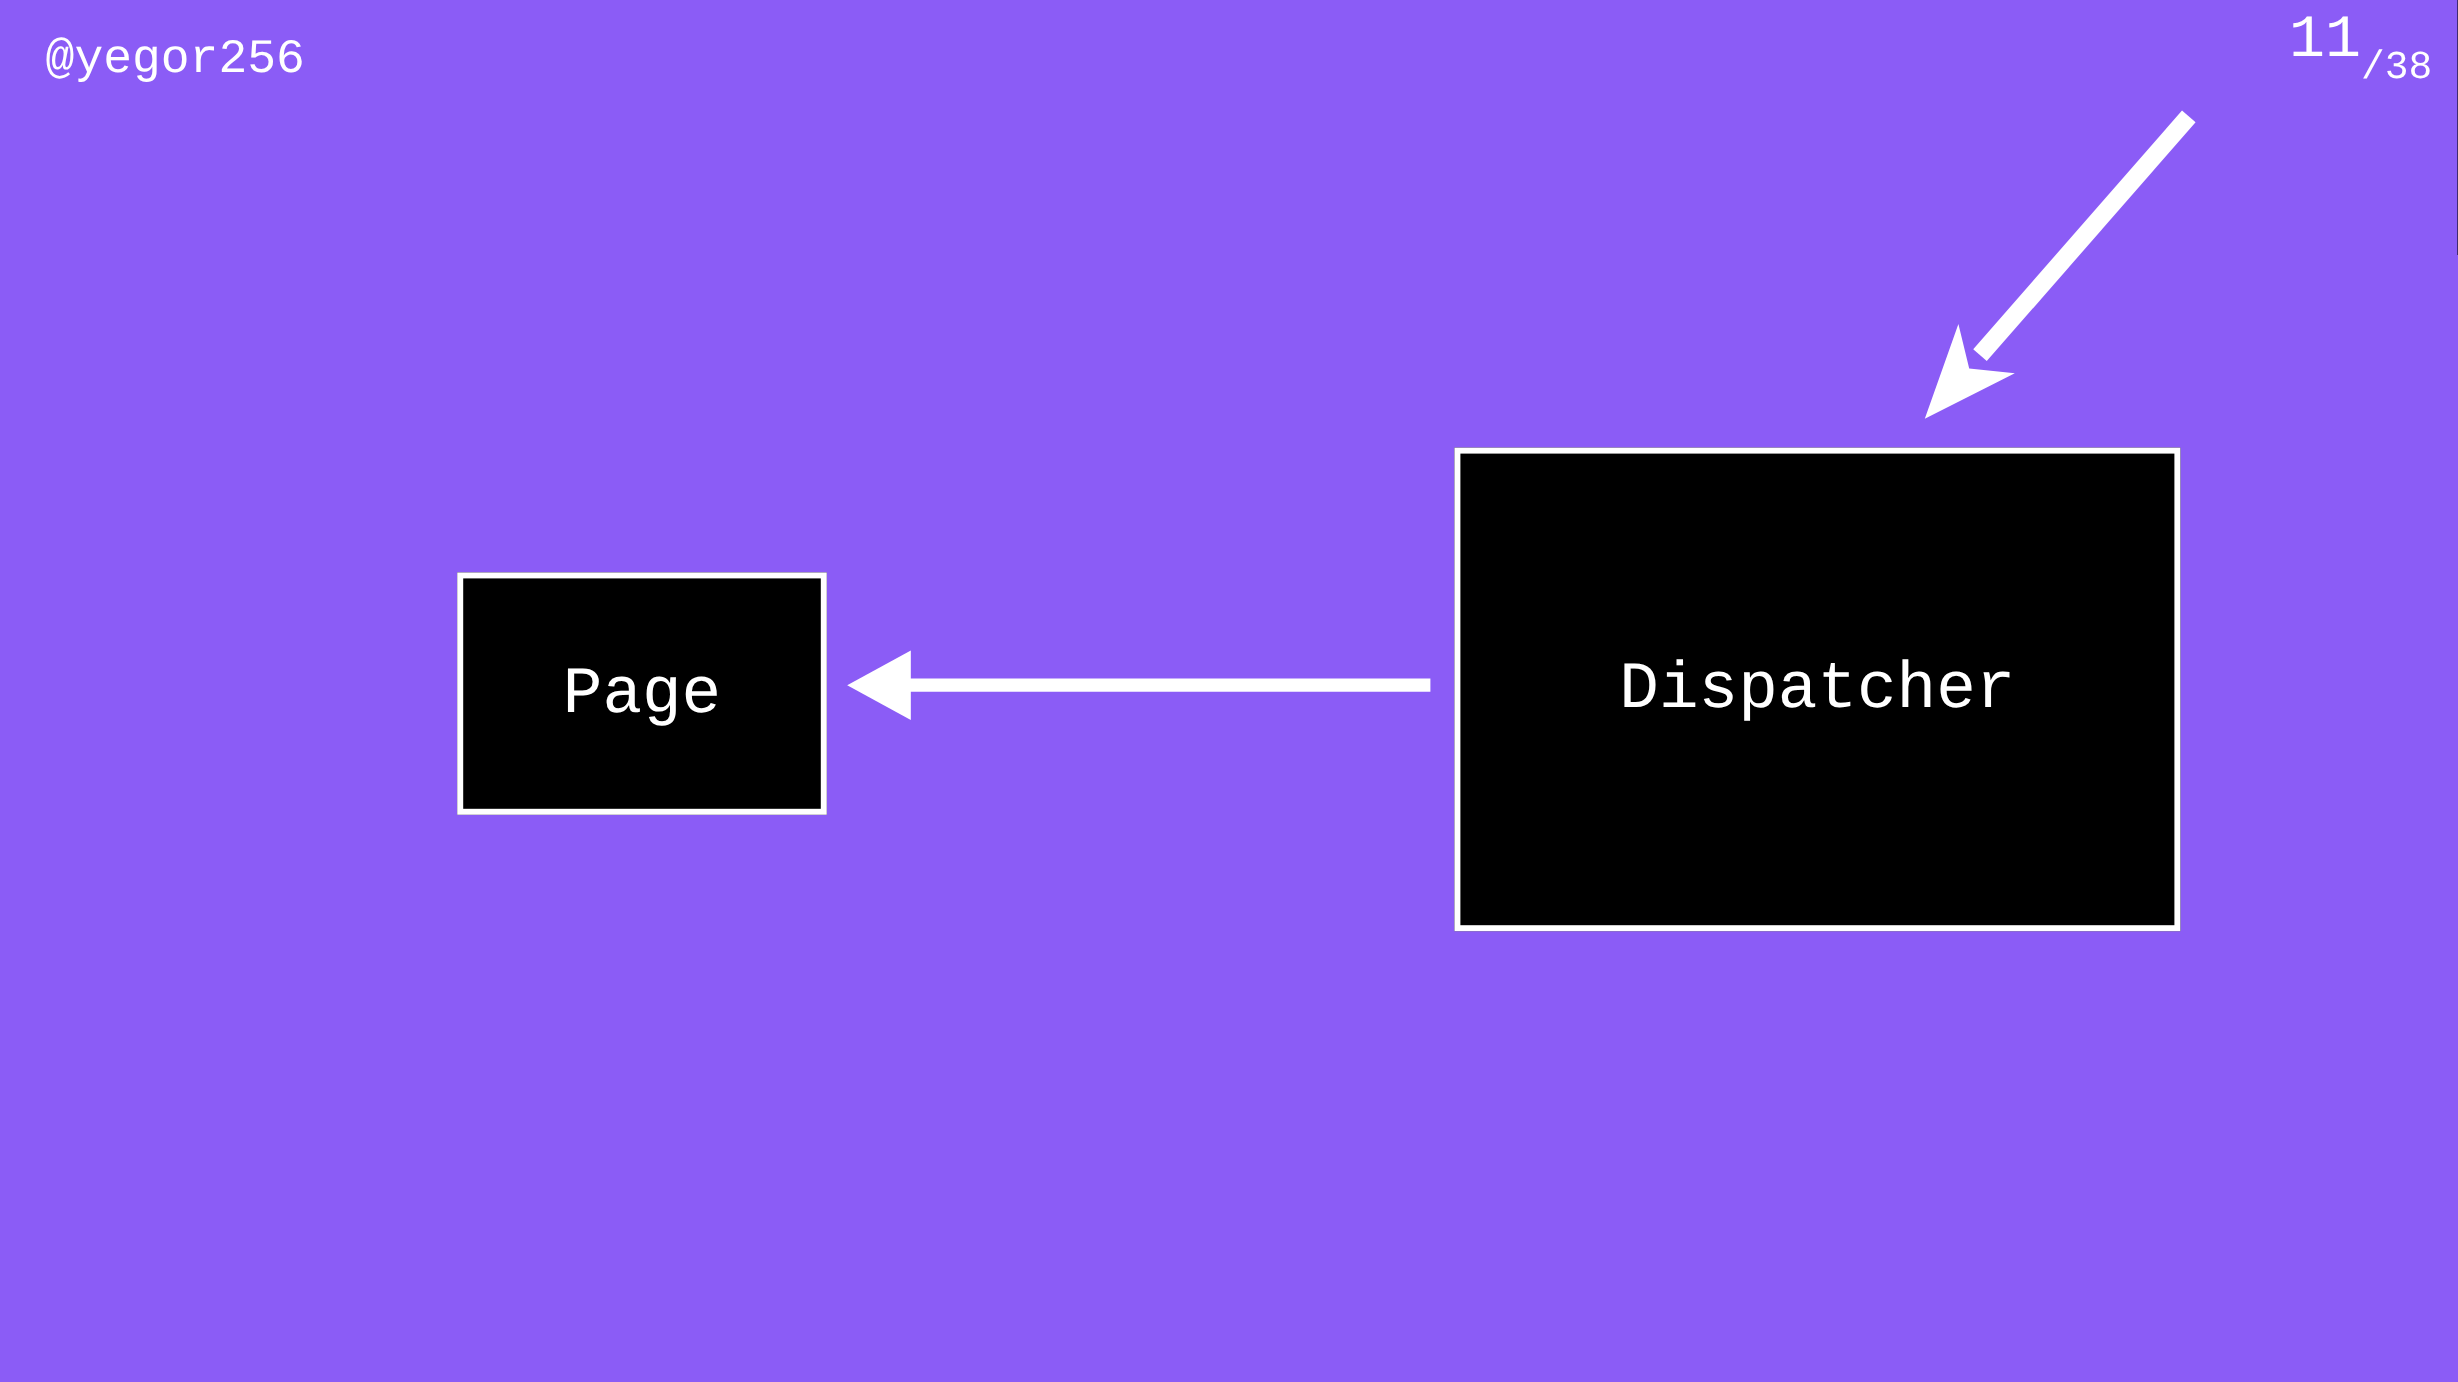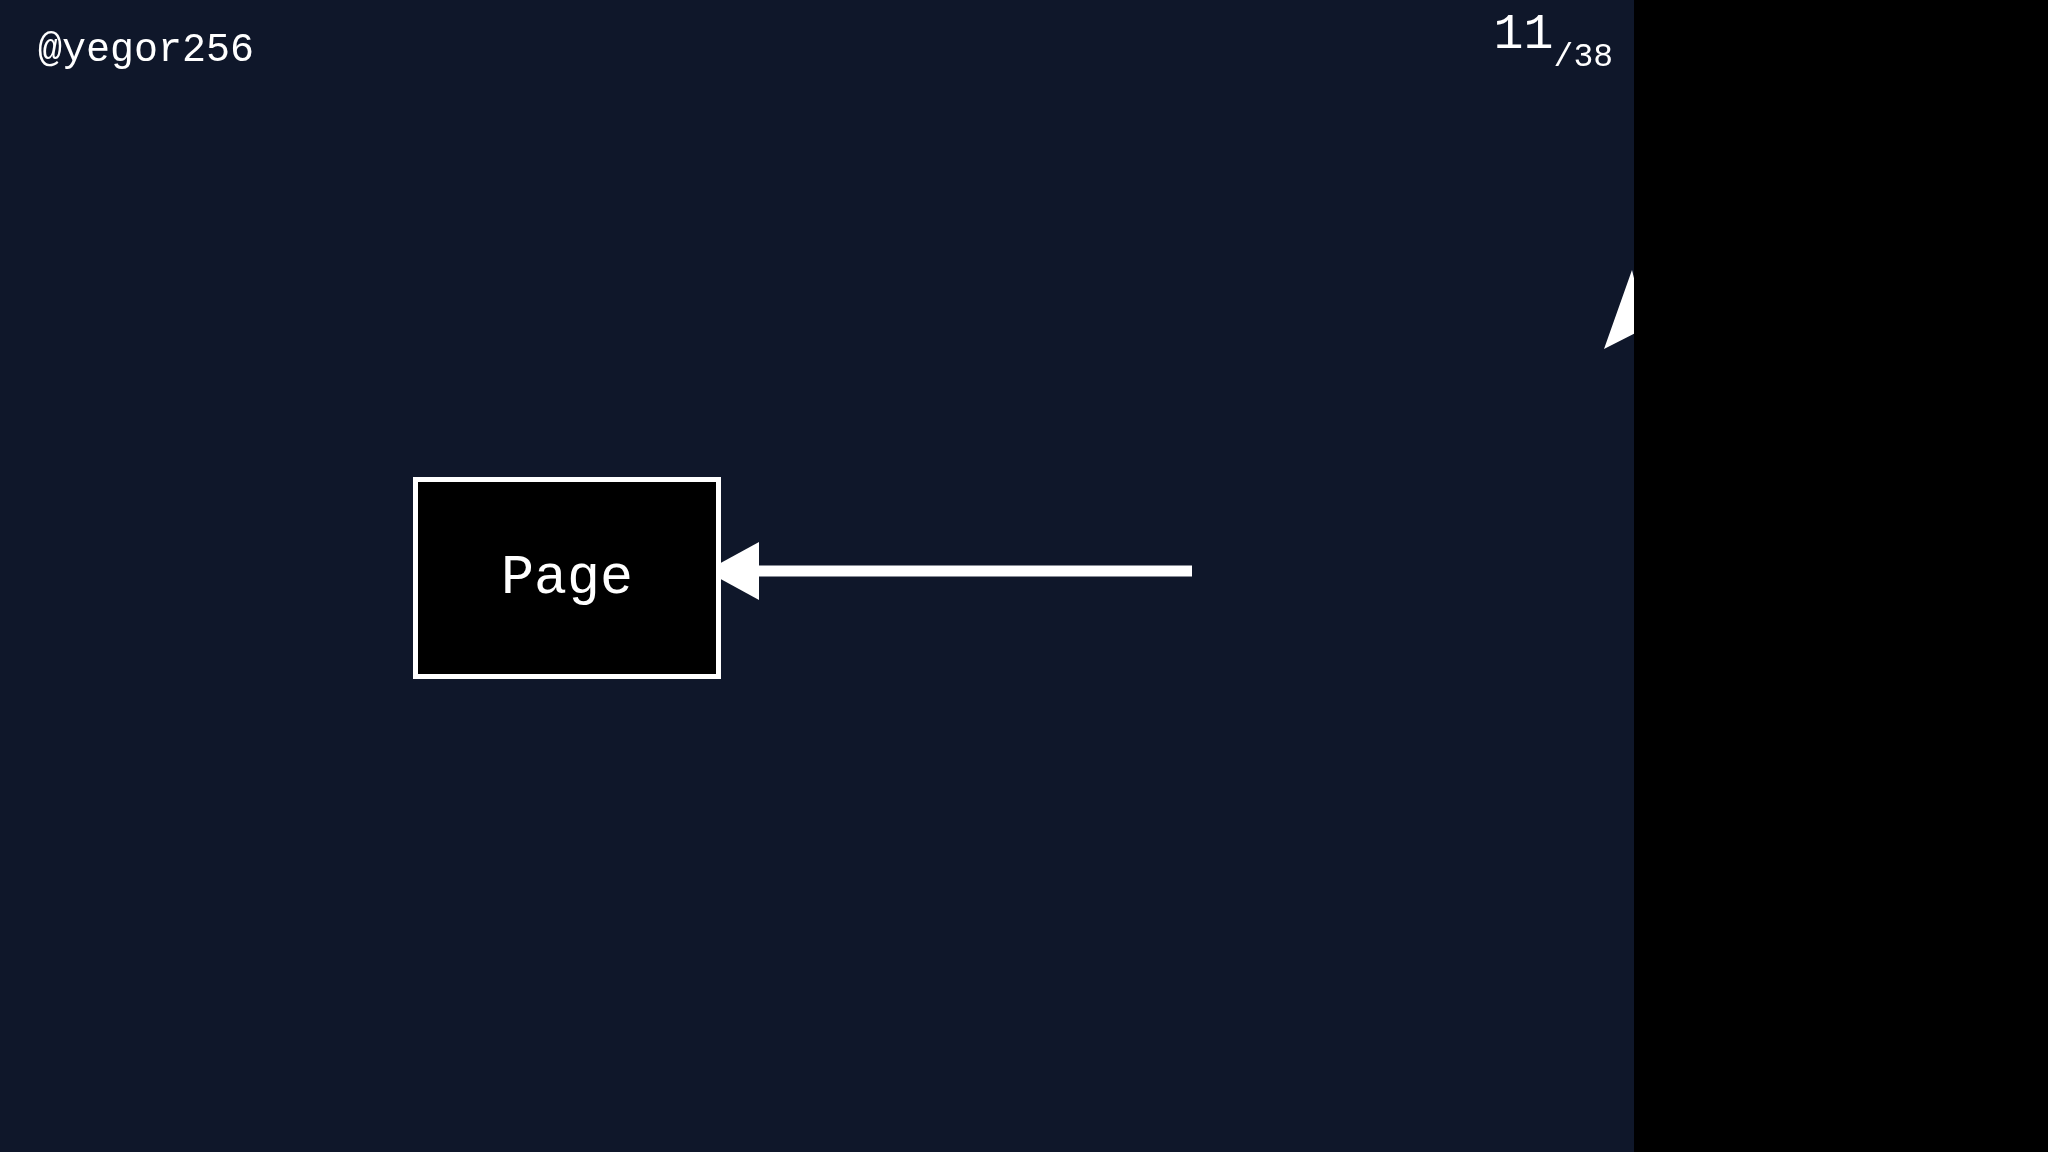--- a/index.html
+++ b/index.html
@@ -2,23 +2,23 @@
 <html><head>
 <meta charset="utf-8">
 <style>
   html, body {
     margin: 0;
     padding: 0;
     background: #000000;
   }
   .slide {
     position: relative;
-    width: 1634px;
+    width: 2048px;
     height: 1152px;
-    background: #0f172a;
+    background: #8b5cf6;
     overflow: hidden;
     font-family: "Liberation Mono", "DejaVu Sans Mono", monospace;
     color: #ffffff;
   }
   .handle {
     position: absolute;
     left: 38px;
     top: 31px;
     font-size: 40px;
     line-height: 1;
@@ -57,21 +57,20 @@
     background: #000000;
     display: flex;
     align-items: center;
     justify-content: center;
   }
   .box-page {
     left: 381px;
     top: 477px;
     width: 308px;
     height: 202px;
-    margin-left: 32px;
   }
   .box-dispatcher {
     left: 1212px;
     top: 373px;
     width: 605px;
     height: 403px;
   }
   .box-label {
     font-size: 55px;
     line-height: 1;
@@ -99,14 +98,17 @@
     <g>
       <line x1="1824" y1="97" x2="1650" y2="296" stroke="#ffffff" stroke-width="15"></line>
       <polygon points="1604,349 1632,270 1641,307 1679,311" fill="#ffffff"></polygon>
     </g>
   </svg>
 
   <div class="box box-page">
     <span class="box-label">Page</span>
   </div>
 
+  <div class="box box-dispatcher">
+    <span class="box-label">Dispatcher</span>
+  </div>
 
 </div>
 
 </body></html>

